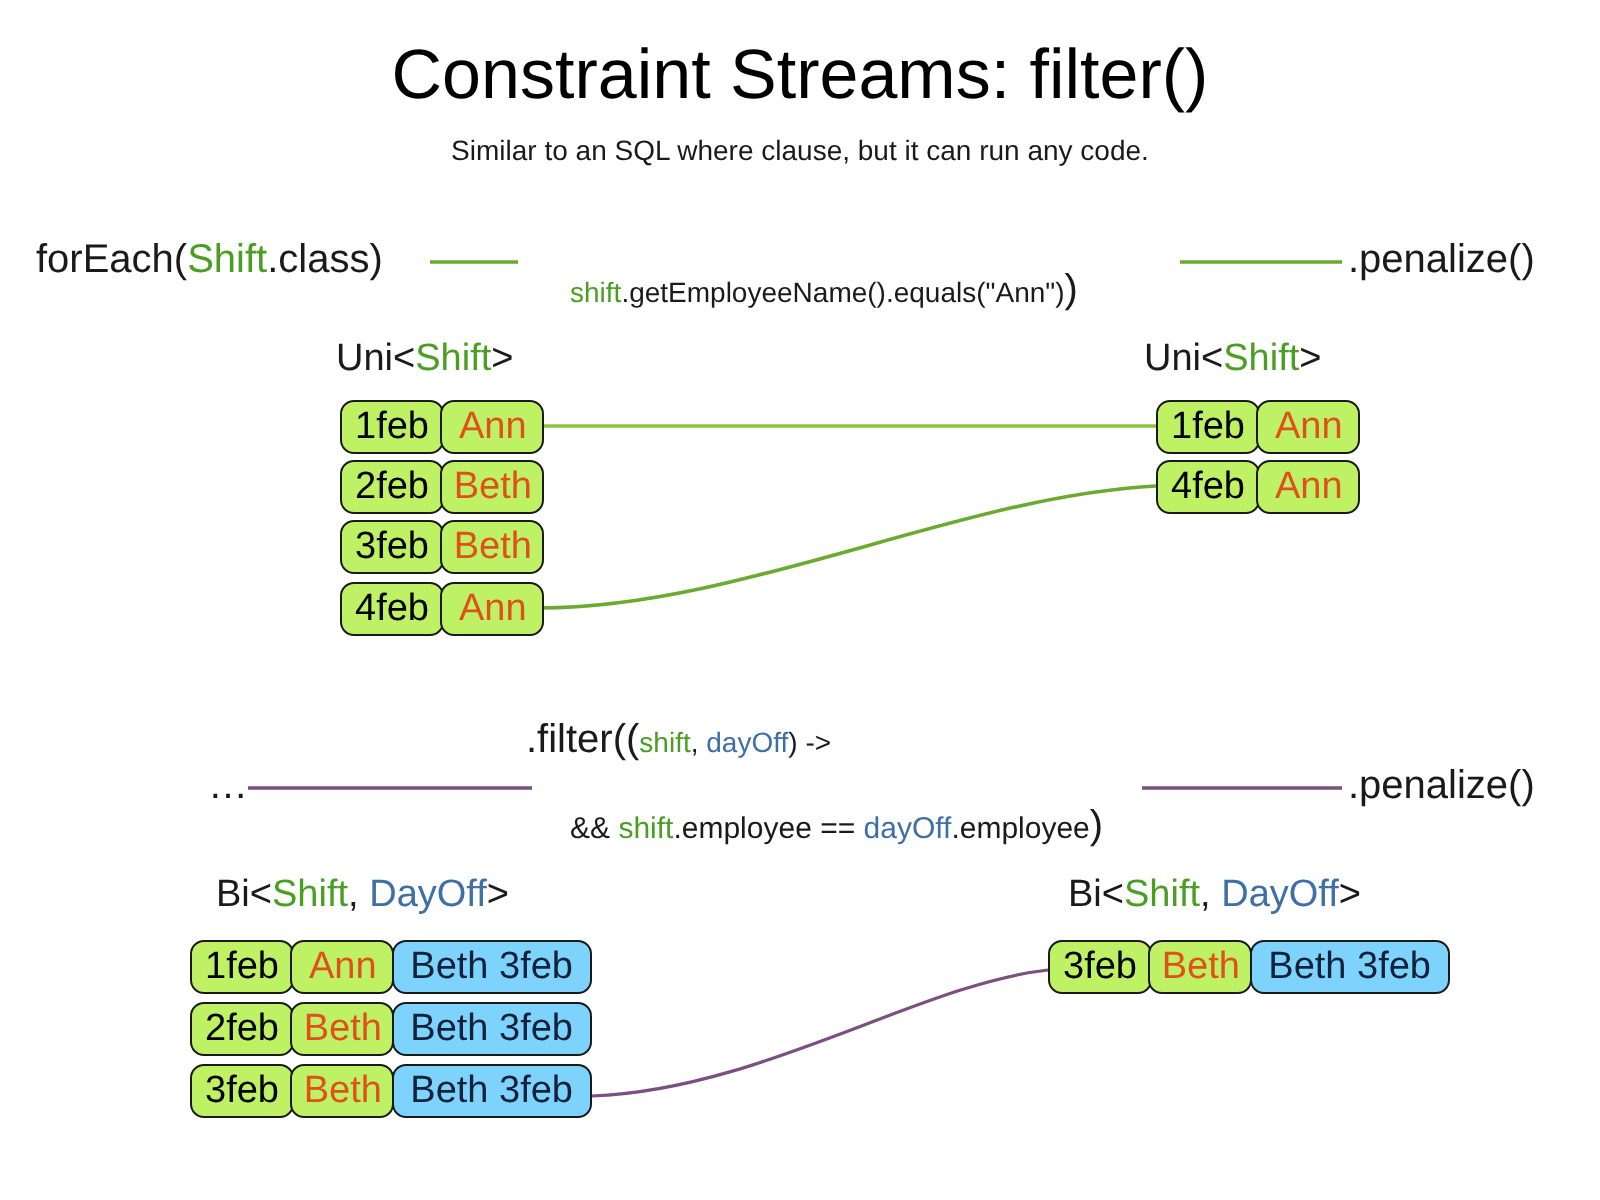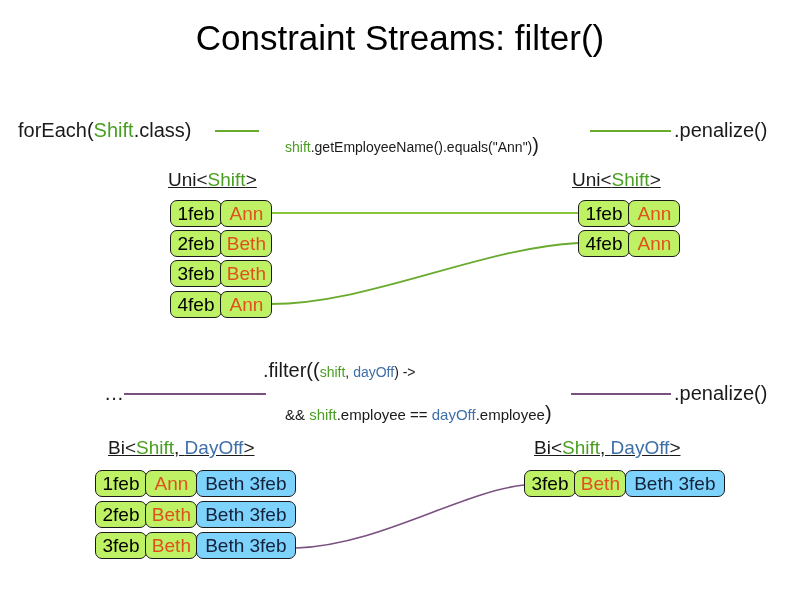--- a/index.html
+++ b/index.html
@@ -55,21 +55,21 @@
   #filter1-line2 { left: 285px; top: 136px; }
   #penalize1 { left: 674px; top: 118px; }
 
   #ellipsis { left: 104px; top: 381px; font-size: 20px; line-height: 25px; color:#1a1a1a;}
   #filter2-line1 { left: 263px; top: 358px; }
   #filter2-line2 { left: 285px; top: 382px; }
   #filter2-line3 { left: 285px; top: 403px; text-align: center; }
   #penalize2 { left: 674px; top: 381px; }
 
   
-  .type-caption { font-size: 19px; line-height: 24px; color:#1a1a1a;text-decoration:underline; }
+  .type-caption { font-size: 19px; line-height: 24px; color:#1a1a1a; }
   #type-uni-left   { left: 168px; top: 168px; }
   #type-uni-right  { left: 572px; top: 168px; }
   #type-bi-left    { left: 108px; top: 436px; }
   #type-bi-right   { left: 534px; top: 436px; }
 
   
   .tuple-row {
     position: absolute;
     display: flex;
     align-items: stretch;
@@ -115,20 +115,21 @@
     width: 800px; height: 600px;
     pointer-events: none;
   }
 </style>
 </head>
 <body>
 
 <div class="stage">
 
   <div class="abs" id="slide-title">Constraint Streams: filter()</div>
+  <div class="abs" id="slide-subtitle">Similar to an SQL where clause, but it can run any code.</div>
 
   <svg class="links" viewBox="0 0 800 600">
 
     <line x1="215" y1="131" x2="259" y2="131" stroke="#6aab2f" stroke-width="1.8"></line>
     <line x1="590" y1="131" x2="671" y2="131" stroke="#6aab2f" stroke-width="1.8"></line>
 
     <path d="M 270 213 L 578 213" fill="none" stroke="#8cc63e" stroke-width="1.8"></path>
     <path d="M 270 304 C 370 304, 480 248, 578 243" fill="none" stroke="#6aab2f" stroke-width="1.8"></path>
 
     <line x1="124" y1="394" x2="266" y2="394" stroke="#7a5080" stroke-width="1.8"></line>

